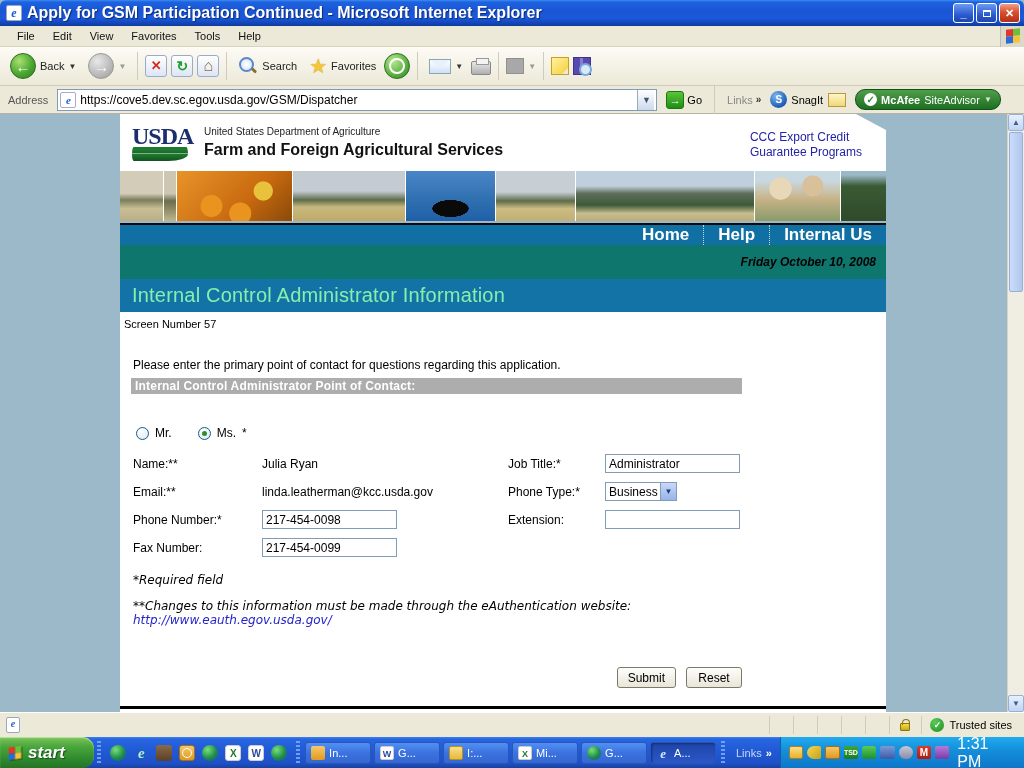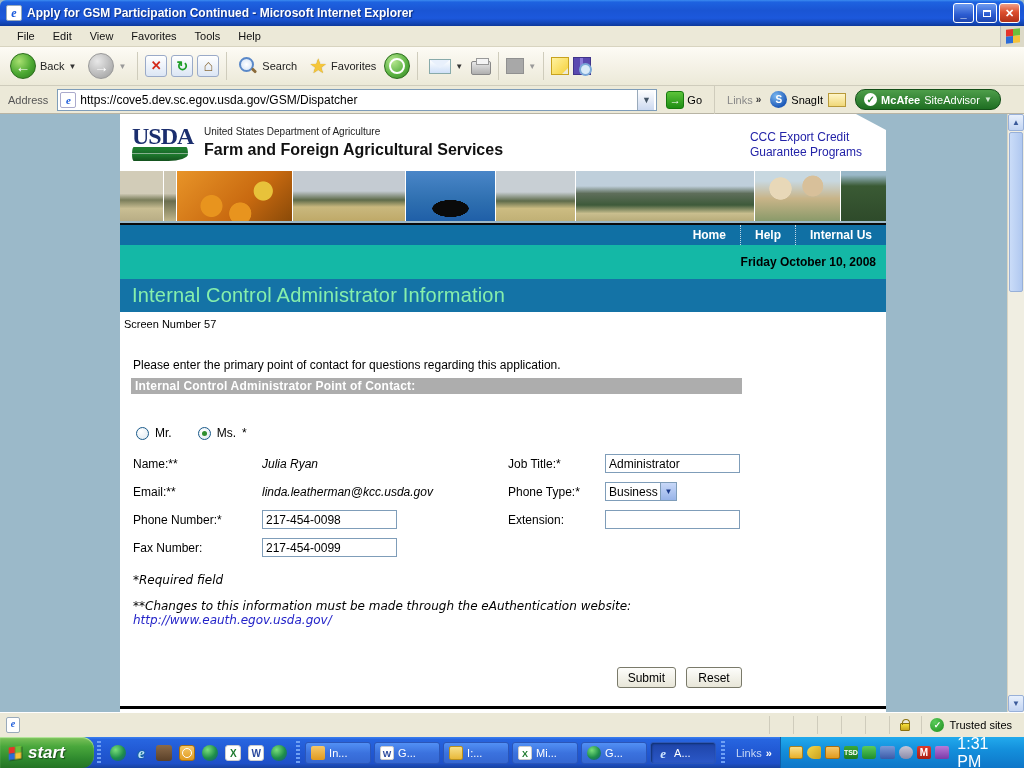--- a/index.html
+++ b/index.html
@@ -4,21 +4,21 @@
 <style>
   * { margin:0; padding:0; box-sizing:border-box; }
   html,body { width:1024px; height:768px; overflow:hidden; }
   body { font-family:"Liberation Sans", sans-serif; font-size:11px; background:#9BB9C9; }
 
   .screen { width:1024px; height:768px; display:flex; flex-direction:column; }
 
   
   .titlebar { height:26px; background:linear-gradient(180deg,#3C8CF0 0%,#1E62E0 8%,#1A55D4 40%,#1C58DC 70%,#1143B0 92%,#0D389A 100%); border-radius:6px 6px 0 0; display:flex; align-items:center; padding:0 4px 0 6px; flex:0 0 auto; }
   .tb-ico { width:16px; height:16px; background:#fff; border:1px solid #9ab; border-radius:2px; color:#1a5adb; font:italic bold 12px "Liberation Serif",serif; text-align:center; line-height:14px; margin-right:5px; }
-  .tb-title { color:#fff; font-weight:bold; font-size:12px; text-shadow:1px 1px 1px #0a2a7a; flex:1; white-space:nowrap; overflow:hidden; }
+  .tb-title { color:#fff; font-weight:bold; font-size:16px; text-shadow:1px 1px 1px #0a2a7a; flex:1; white-space:nowrap; overflow:hidden; }
   .winbtns { display:flex; gap:2px; }
   .winbtn { width:21px; height:20px; border:1px solid #fff; border-radius:3px; color:#fff; font-size:11px; font-weight:bold; text-align:center; line-height:18px; background:linear-gradient(180deg,#6C9AF0,#2B5BD0 60%,#1E46B0); }
   .winbtn.close { background:linear-gradient(180deg,#F0A088,#DD4F2E 45%,#B03018); }
   .winbtn .restbox { display:inline-block; width:8px; height:7px; border:1px solid #fff; border-top-width:2px; margin-top:5px; }
 
   
   .menubar { height:21px; background:#ECE9D8; border-bottom:1px solid #d8d4c0; display:flex; align-items:center; padding-left:8px; flex:0 0 auto; }
   .menuitem { padding:2px 9px; color:#111; }
   .menubar .flagbox { margin-left:auto; width:24px; height:21px; background:#DCD9C8; border-left:1px solid #bbb; display:flex; align-items:center; justify-content:center; }
   .flag { width:14px; height:14px; display:grid; grid-template-columns:7px 7px; grid-template-rows:7px 7px; transform:skewY(-6deg); }
@@ -90,42 +90,42 @@
   .ph2 { width:13px; background:linear-gradient(180deg,#CCC6B2 45%,#6A6D4E 60%,#C0B58A); }
   .ph3 { width:122px; background:radial-gradient(circle at 30% 70%,#E8941E 12%,transparent 13%),radial-gradient(circle at 55% 85%,#E8941E 14%,transparent 15%),radial-gradient(circle at 75% 40%,#E8C23A 10%,transparent 11%),linear-gradient(135deg,#E89428,#C96A10 60%,#8A4A08); }
   .ph4 { width:118px; background:linear-gradient(180deg,#C4CBD2 40%,#5E6B4A 58%,#C9B87E 72%,#BFA968); }
   .ph5 { width:94px; background:radial-gradient(ellipse 30px 14px at 50% 75%,#0A0A0A 60%,transparent 61%),linear-gradient(180deg,#4A86C8,#2E6FB0 60%,#1F5FA8); }
   .ph6 { width:84px; background:linear-gradient(180deg,#C8CFD4 42%,#5E6B4A 60%,#CCBC82 75%,#C0B075); }
   .ph7 { width:188px; background:linear-gradient(180deg,#BFCFDB 30%,#5E6E5A 45%,#3E5A3A 68%,#C9BE8E 85%,#B8AC7A); }
   .ph8 { width:90px; background:radial-gradient(circle at 30% 35%,#E8D8B8 16%,transparent 17%),radial-gradient(circle at 68% 30%,#D8C09A 15%,transparent 16%),linear-gradient(180deg,#C8D8E0 20%,#C8B488 55%,#8A9A6A); }
   .ph9 { width:48px; background:linear-gradient(180deg,#9AB8C8 8%,#3A5A34 30%,#2E4A2A); }
 
   .navbar { margin-top:2px; height:22px; background:#1070A4; border-top:2px solid #0A0A0A; display:flex; justify-content:flex-end; align-items:center; }
-  .navitem { color:#fff; font-weight:bold; font-size:12px; padding:0 14px; line-height:20px; }
+  .navitem { color:#fff; font-weight:bold; font-size:17px; padding:0 14px; line-height:20px; }
   .navitem + .navitem { border-left:1px dotted #BFD8E8; }
 
-  .daterow { background:#14b8a6; height:34px; display:flex; align-items:center; justify-content:flex-end; padding-right:10px; }
+  .daterow { background:#0f766e; height:34px; display:flex; align-items:center; justify-content:flex-end; padding-right:10px;font-style:italic; }
   .datetxt { font-weight:bold; font-size:12px; color:#000; }
 
   .pgtitlebar { height:33px; background:#1473A6; display:flex; align-items:center; }
   .pgtitle { color:#86efac; font-size:20px; padding-left:12px; letter-spacing:0.2px; }
 
   .content { background:#fff; padding-bottom:6px; }
   .screennum { font-size:11px; color:#000; padding:6px 0 0 4px; }
   .instructions { font-size:12px; color:#000; padding:28px 0 6px 13px; }
   .sectionbar { margin-left:11px; width:611px; height:16px; background:#ADADAD; color:#fff; font-weight:bold; font-size:12px; line-height:16px; padding-left:4px; letter-spacing:0.2px; }
 
   .radiorow { display:flex; align-items:center; gap:6px; margin:32px 0 14px 16px; font-size:12px; }
   .radio { width:13px; height:13px; border-radius:50%; border:1px solid #1A5A8A; background:radial-gradient(circle at 35% 30%,#fff,#DDE8F0); position:relative; }
   .radio.sel:after { content:""; position:absolute; left:3px; top:3px; width:5px; height:5px; border-radius:50%; background:#2E8E2E; }
   .radiorow .gap { width:14px; }
 
   .formgrid { display:grid; grid-template-columns:129px 246px 97px 1fr; margin-left:13px; row-gap:9px; align-items:center; font-size:12px; }
   .formgrid .lbl { color:#000; }
-  .formgrid .val { color:#000;font-style:italic; }
+  .formgrid .val { color:#000; }
   .txtinput { width:135px; height:19px; border:1px solid #7F9DB9; font:12px "Liberation Sans",sans-serif; padding:1px 3px; color:#000; background:#fff; }
   .selectbox { width:72px; height:19px; border:1px solid #7F9DB9; background:#fff; display:flex; align-items:center; }
   .selectbox .seltxt { flex:1; padding-left:3px; font-size:12px; }
   .selectbox .selbtn { width:16px; height:17px; background:linear-gradient(180deg,#C8D8F8,#98B4E8); border-left:1px solid #7F9DB9; color:#1a3a8a; font-size:8px; text-align:center; line-height:17px; }
 
   .notes { margin:16px 0 0 13px; font:italic 12px "DejaVu Sans",sans-serif; color:#000; }
   .notes .n2 { margin-top:12px; }
   .notes .lnk { color:#2323C8; }
 
   .btnrow { display:flex; justify-content:flex-end; gap:10px; padding:40px 144px 12px 0; }

